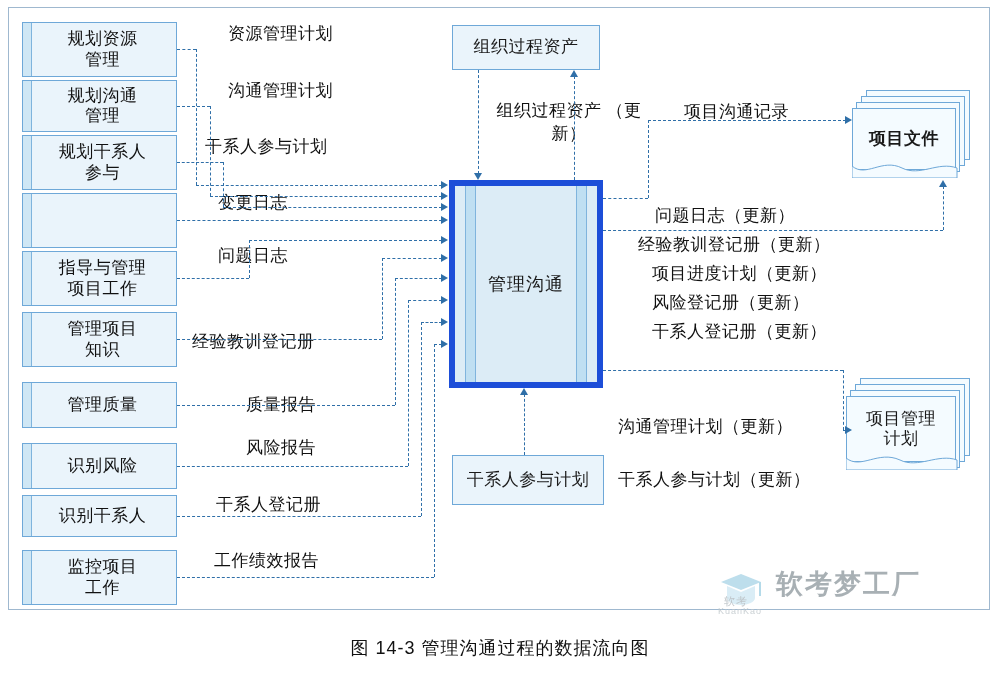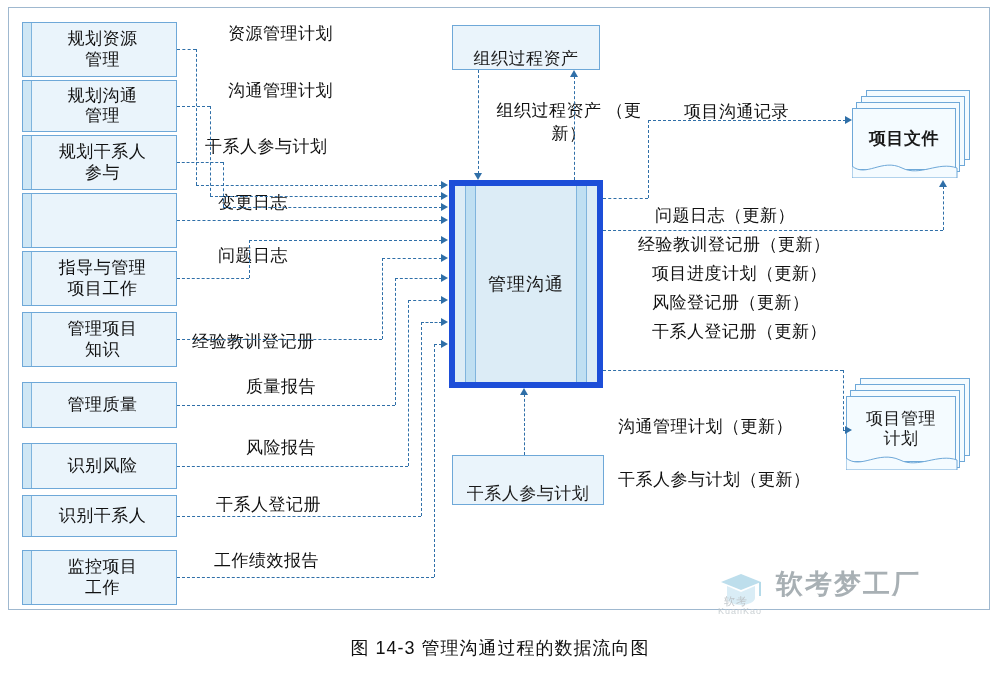--- a/index.html
+++ b/index.html
@@ -84,21 +84,21 @@
   .central .vbar.r { right: 10px; }
   .central .ctxt { position: relative; z-index: 2; }
 
   
   .nbox {
     position: absolute;
     box-sizing: border-box;
     border: 1px solid #6ea8d8;
     background: #eaf4fb;
     display: flex;
-    align-items: flex-end;
+    align-items: center;
     justify-content: center;
     text-align: center;
     font-size: 17px;
     line-height: 1.2;
     letter-spacing: 0.5px;
   }
 
   
   .docstack {
     position: absolute;
@@ -317,21 +317,21 @@
       <path d="M0,2 C15,14 32,-6 54,4 C72,13 92,-3 111,4 L111,14 L0,14 Z" fill="#f4fbff" stroke="#6ea8d8" stroke-width="1"></path>
     </svg>
   </div>
 
   <div class="lbl" style="left:228px; top:22px;">资源管理计划</div>
   <div class="lbl" style="left:228px; top:79px;">沟通管理计划</div>
   <div class="lbl" style="left:205px; top:135px;">干系人参与计划</div>
   <div class="lbl" style="left:218px; top:191px;">变更日志</div>
   <div class="lbl" style="left:218px; top:244px;">问题日志</div>
   <div class="lbl" style="left:192px; top:330px;">经验教训登记册</div>
-  <div class="lbl" style="left:246px; top:375px;">质量报告</div>
+  <div class="lbl" style="left:246px; top:393px;">质量报告</div>
   <div class="lbl" style="left:246px; top:436px;">风险报告</div>
   <div class="lbl" style="left:216px; top:493px;">干系人登记册</div>
   <div class="lbl" style="left:214px; top:549px;">工作绩效报告</div>
 
   <div class="lbl multi" style="left:494px; top:100px; width:150px; text-align:center;">组织过程资产
 （更新）</div>
 
   <div class="lbl" style="left:684px; top:100px;">项目沟通记录</div>
 
   <div class="lbl" style="left:655px; top:204px;">问题日志（更新）</div>

